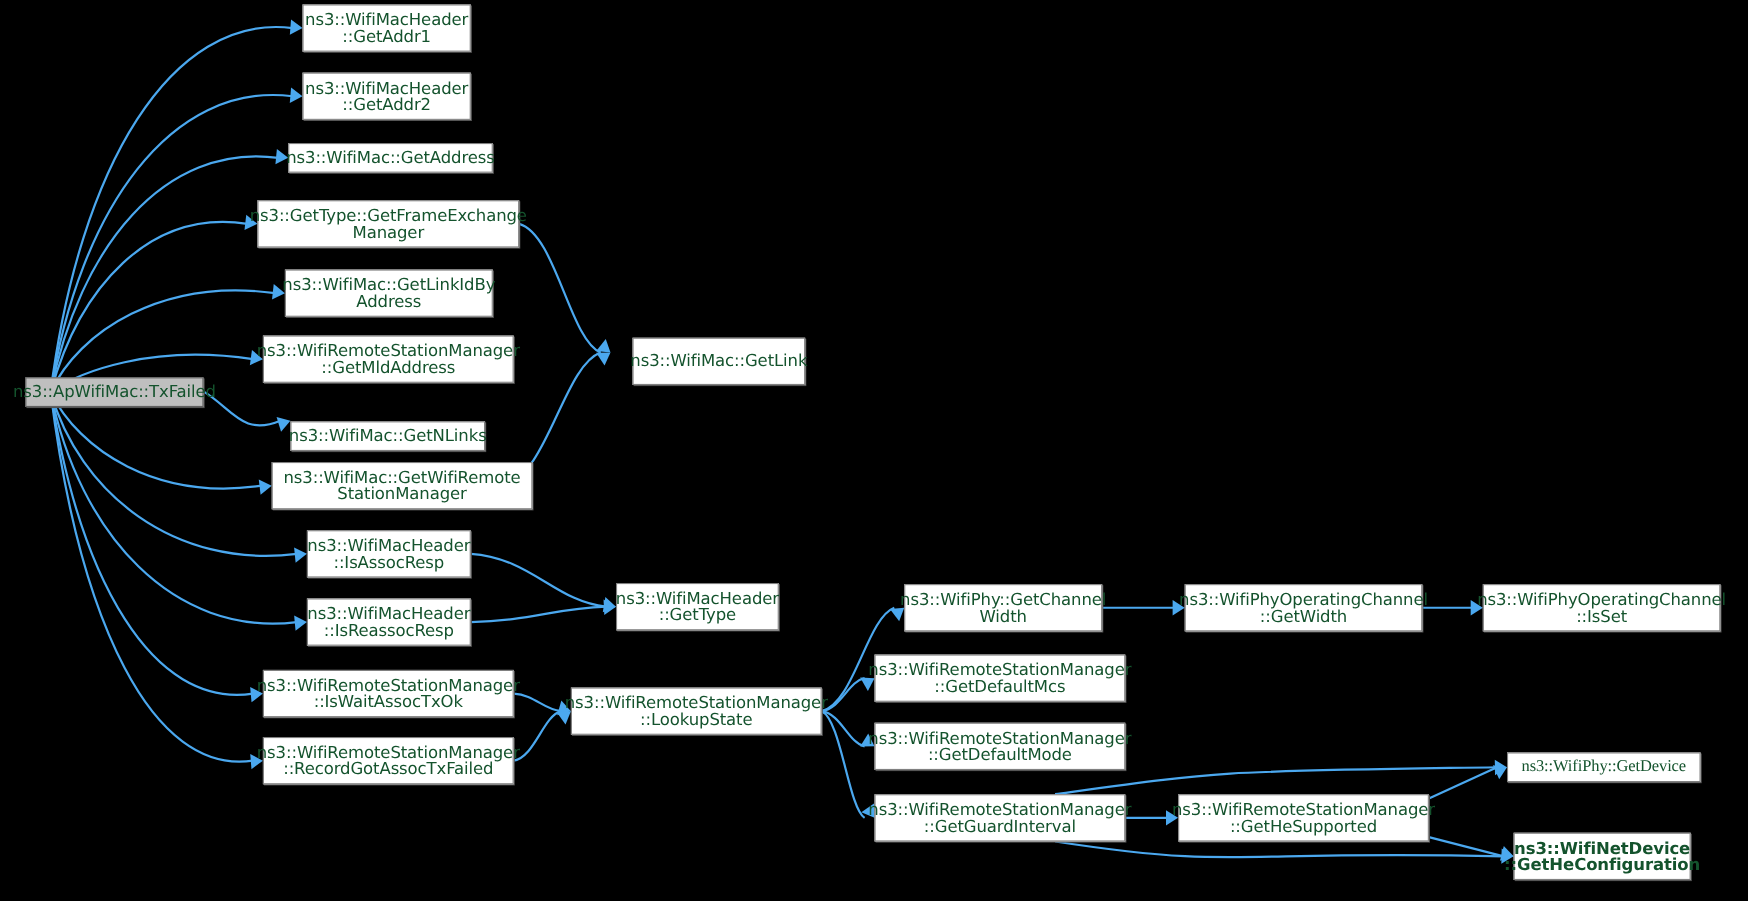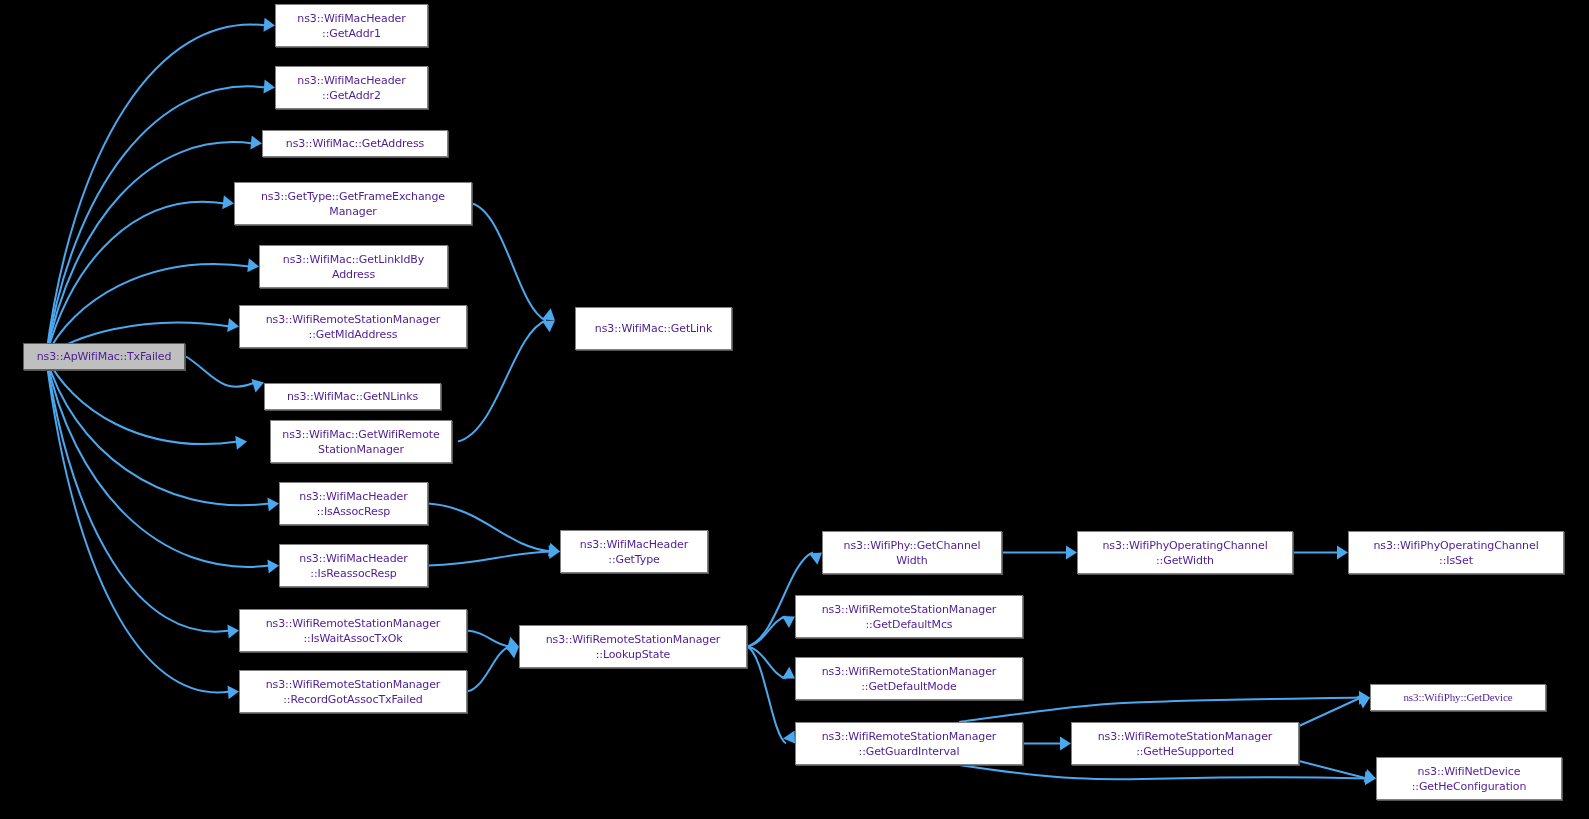--- a/index.html
+++ b/index.html
@@ -24,22 +24,22 @@
   }
   .node {
     position: absolute;
     box-sizing: border-box;
     display: flex;
     align-items: center;
     justify-content: center;
     text-align: center;
     background: #ffffff;
     border: 1px solid #808080;
-    color: #4c1d95;
-    font-size: 11px;
+    color: #14532d;
+    font-size: 15px;
     line-height: 15px;
     letter-spacing: -0.1px;
     white-space: pre-line;
     padding: 0 3px;
     box-shadow: 1px 1px 0 0 #555555;
   }
   .node.root {
     background: #bfbfbf;
     border: 1px solid #606060;
   }
@@ -122,21 +122,21 @@
     <div class="node" style="left: 275px; top: 66px; width: 153px; height: 43px;">ns3::WifiMacHeader
 ::GetAddr2</div>
     <div class="node" style="left: 262px; top: 130px; width: 186px; height: 27px;">ns3::WifiMac::GetAddress</div>
     <div class="node" style="left: 234px; top: 182px; width: 238px; height: 43px;">ns3::GetType::GetFrameExchange
 Manager</div>
     <div class="node" style="left: 259px; top: 245px; width: 189px; height: 43px;">ns3::WifiMac::GetLinkIdBy
 Address</div>
     <div class="node" style="left: 239px; top: 305px; width: 228px; height: 43px;">ns3::WifiRemoteStationManager
 ::GetMldAddress</div>
     <div class="node" style="left: 264px; top: 383px; width: 177px; height: 27px;">ns3::WifiMac::GetNLinks</div>
-    <div class="node" style="left: 247px; top: 420px; width: 182px; height: 43px; margin-left: 23px;">ns3::WifiMac::GetWifiRemote
+    <div class="node" style="left: 247px; top: 420px; width: 237px; height: 43px;">ns3::WifiMac::GetWifiRemote
 StationManager</div>
     <div class="node" style="left: 279px; top: 482px; width: 149px; height: 43px;">ns3::WifiMacHeader
 ::IsAssocResp</div>
     <div class="node" style="left: 279px; top: 544px; width: 149px; height: 43px;">ns3::WifiMacHeader
 ::IsReassocResp</div>
     <div class="node" style="left: 239px; top: 609px; width: 228px; height: 43px;">ns3::WifiRemoteStationManager
 ::IsWaitAssocTxOk</div>
     <div class="node" style="left: 239px; top: 670px; width: 228px; height: 43px;">ns3::WifiRemoteStationManager
 ::RecordGotAssocTxFailed</div>
     <div class="node" style="left: 555px; top: 307px; width: 157px; height: 43px; margin-left: 20px;">ns3::WifiMac::GetLink</div>
@@ -152,15 +152,15 @@
 ::GetDefaultMode</div>
     <div class="node" style="left: 795px; top: 722px; width: 228px; height: 43px;">ns3::WifiRemoteStationManager
 ::GetGuardInterval</div>
     <div class="node" style="left: 1077px; top: 531px; width: 216px; height: 43px;">ns3::WifiPhyOperatingChannel
 ::GetWidth</div>
     <div class="node" style="left: 1071px; top: 722px; width: 228px; height: 43px;">ns3::WifiRemoteStationManager
 ::GetHeSupported</div>
     <div class="node" style="left: 1348px; top: 531px; width: 216px; height: 43px;">ns3::WifiPhyOperatingChannel
 ::IsSet</div>
     <div class="node" style="left: 1370px; top: 684px; width: 176px; height: 27px; font-family: Liberation Serif, serif;">ns3::WifiPhy::GetDevice</div>
-    <div class="node" style="left: 1376px; top: 757px; width: 186px; height: 43px;">ns3::WifiNetDevice
+    <div class="node" style="left: 1376px; top: 757px; width: 161px; height: 43px; font-weight: bold;">ns3::WifiNetDevice
 ::GetHeConfiguration</div>
   </div>
 
 </body></html>

